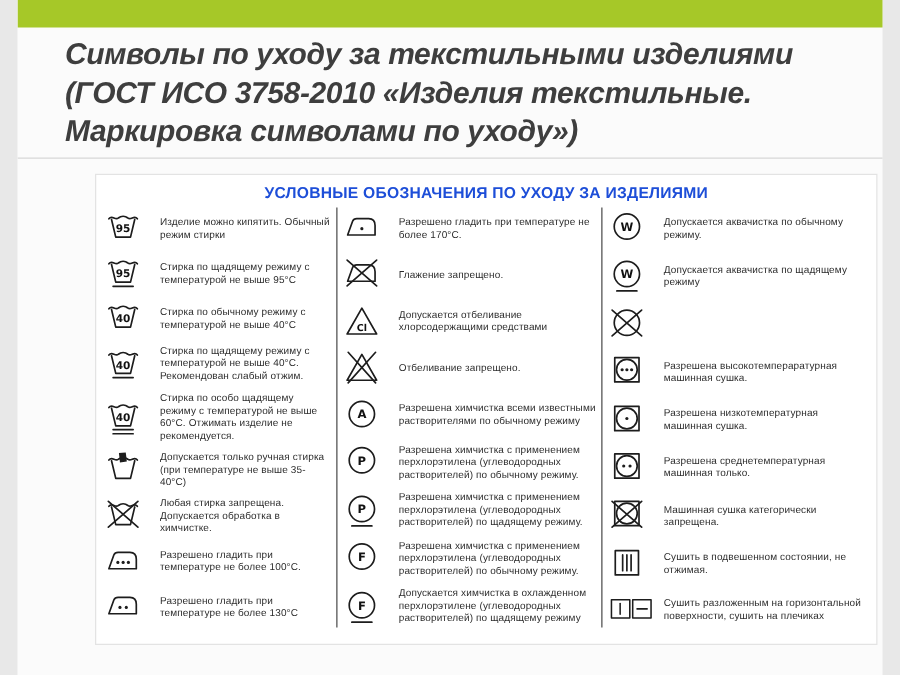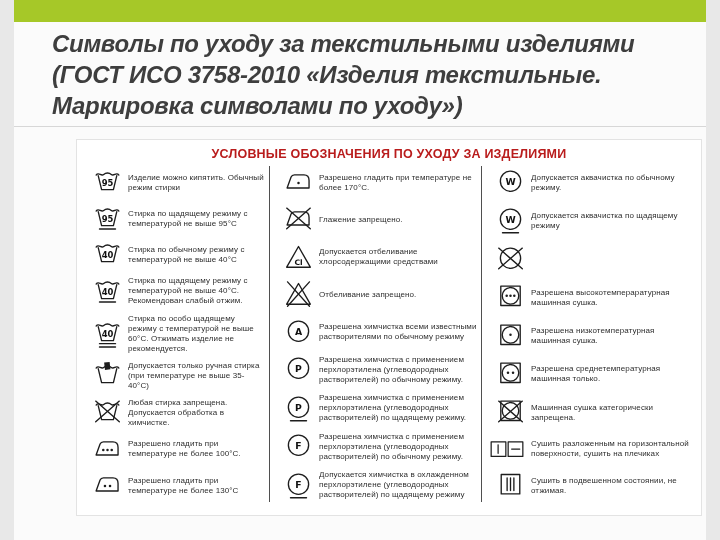--- a/index.html
+++ b/index.html
@@ -5,28 +5,28 @@
   html,body{margin:0;padding:0;background:#e8e8e8;}
   .slide{position:relative;width:692px;height:540px;margin:0 auto;background:#fbfbfb;
          font-family:"Liberation Sans",sans-serif;overflow:hidden;}
   .accent-bar{position:absolute;top:0;left:0;width:720px;height:22px;}
   .title{position:absolute;top:28px;left:38px;width:660px;
          font-style:italic;font-weight:bold;font-size:24px;line-height:31px;
          letter-spacing:-0.3px;color:#3e3e3e;}
   .title-divider{position:absolute;top:126px;left:0;width:720px;height:1px;background:#d7d7d7;}
   .panel{position:absolute;left:62px;top:139px;width:626px;height:377px;background:#ffffff;
          border:1px solid #e3e3e3;box-sizing:border-box;padding:5px 2px 3px 2px;}
-  .table-header{text-align:center;font-weight:bold;font-size:12.5px;color:#b91c1c;
+  .table-header{text-align:center;font-weight:bold;font-size:12.5px;color:#1d4ed8;
                 letter-spacing:0.2px;margin:2px 0 5px 0;}
   .cols{display:grid;grid-template-columns:190px 212px 218px;height:336px;}
   .col{display:flex;flex-direction:column;justify-content:space-between;
        padding:2px 4px 2px 6px;box-sizing:border-box;min-width:0;}
   .col + .col{border-left:1px solid #4f4f4f;}
   .row{display:flex;align-items:center;gap:7px;}
-  .icon{flex:0 0 36px;display:flex;justify-content:flex-end;align-items:center;}
+  .icon{flex:0 0 36px;display:flex;justify-content:flex-start;align-items:center;}
   .text{font-size:8px;line-height:1.25;color:#2d2d2d;letter-spacing:0.1px;}
 </style>
 </head>
 <body>
 
 <div class="slide">
   <div class="accent-bar" style="background: rgb(166, 200, 40);"></div>
   <div class="title">
     <div>Символы по уходу за текстильными изделиями</div>
     <div>(ГОСТ ИСО 3758-2010 «Изделия текстильные.</div>
@@ -290,36 +290,36 @@
                 <rect x="4.5" y="3.5" width="23" height="23" stroke="#1d1d1d" stroke-width="1.6" fill="none" stroke-linecap="round" stroke-linejoin="round"></rect>
                 <circle cx="16" cy="15" r="9.8" stroke="#1d1d1d" stroke-width="1.6" fill="none" stroke-linecap="round" stroke-linejoin="round"></circle>
                 <line x1="2" y1="3.5" x2="30" y2="28" stroke="#1d1d1d" stroke-width="1.6" fill="none" stroke-linecap="round" stroke-linejoin="round"></line>
                 <line x1="30" y1="3.5" x2="2" y2="28" stroke="#1d1d1d" stroke-width="1.6" fill="none" stroke-linecap="round" stroke-linejoin="round"></line>
               </svg>
             </span>
             <span class="text">Машинная сушка категорически запрещена.</span>
           </div>
           <div class="row">
             <span class="icon">
+              <svg viewBox="0 0 32 34" width="27" height="29" xmlns="http://www.w3.org/2000/svg">
+                <rect x="5" y="4" width="22" height="23" stroke="#1d1d1d" stroke-width="1.6" fill="none" stroke-linecap="round" stroke-linejoin="round"></rect>
+                <line x1="12" y1="8" x2="12" y2="23" stroke="#1d1d1d" stroke-width="1.6" fill="none" stroke-linecap="round" stroke-linejoin="round"></line>
+                <line x1="16" y1="8" x2="16" y2="23" stroke="#1d1d1d" stroke-width="1.6" fill="none" stroke-linecap="round" stroke-linejoin="round"></line>
+                <line x1="20" y1="8" x2="20" y2="23" stroke="#1d1d1d" stroke-width="1.6" fill="none" stroke-linecap="round" stroke-linejoin="round"></line>
+              </svg>
+            </span>
+            <span class="text">Сушить в подвешенном состоянии, не отжимая.</span>
+          </div>
+          <div class="row">
+            <span class="icon">
               <svg viewBox="0 0 44 32" width="34" height="25" xmlns="http://www.w3.org/2000/svg">
                 <rect x="1.5" y="6" width="19" height="19" stroke="#1d1d1d" stroke-width="1.6" fill="none" stroke-linecap="round" stroke-linejoin="round"></rect>
                 <rect x="23.5" y="6" width="19" height="19" stroke="#1d1d1d" stroke-width="1.6" fill="none" stroke-linecap="round" stroke-linejoin="round"></rect>
                 <line x1="10.5" y1="10" x2="10.5" y2="21" stroke="#1d1d1d" stroke-width="1.6" fill="none" stroke-linecap="round" stroke-linejoin="round"></line>
                 <line x1="28" y1="15.5" x2="38.5" y2="15.5" stroke="#1d1d1d" stroke-width="1.6" fill="none" stroke-linecap="round" stroke-linejoin="round"></line>
               </svg>
             </span>
             <span class="text">Сушить разложенным на горизонтальной поверхности, сушить на плечиках</span>
-          </div>
-          <div class="row">
-            <span class="icon">
-              <svg viewBox="0 0 32 34" width="27" height="29" xmlns="http://www.w3.org/2000/svg">
-                <rect x="5" y="4" width="22" height="23" stroke="#1d1d1d" stroke-width="1.6" fill="none" stroke-linecap="round" stroke-linejoin="round"></rect>
-                <line x1="12" y1="8" x2="12" y2="23" stroke="#1d1d1d" stroke-width="1.6" fill="none" stroke-linecap="round" stroke-linejoin="round"></line>
-                <line x1="16" y1="8" x2="16" y2="23" stroke="#1d1d1d" stroke-width="1.6" fill="none" stroke-linecap="round" stroke-linejoin="round"></line>
-                <line x1="20" y1="8" x2="20" y2="23" stroke="#1d1d1d" stroke-width="1.6" fill="none" stroke-linecap="round" stroke-linejoin="round"></line>
-              </svg>
-            </span>
-            <span class="text">Сушить в подвешенном состоянии, не отжимая.</span>
           </div>
         </div>
     </div>
   </div>
 </div>
 
 </body></html>

